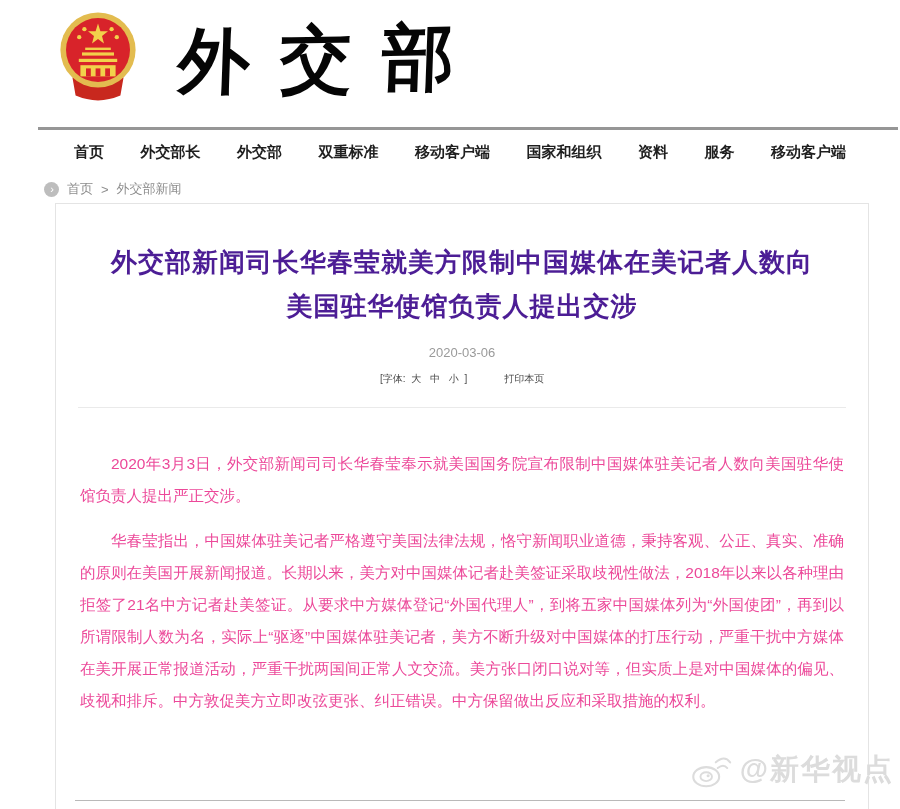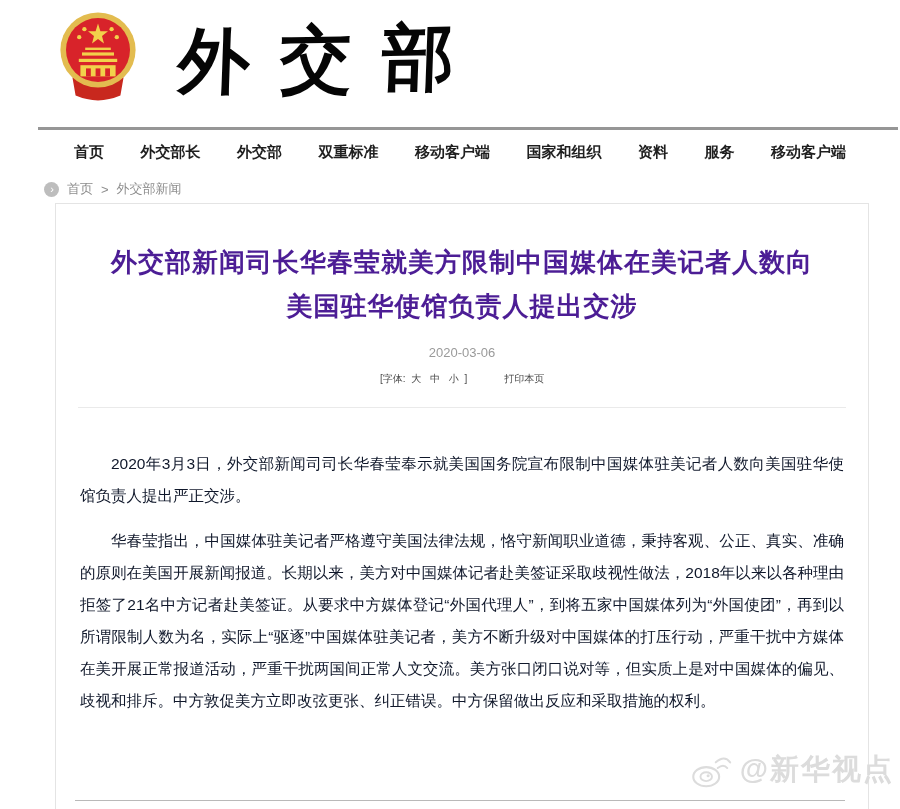--- a/index.html
+++ b/index.html
@@ -49,21 +49,21 @@
   }
   .article-date { text-align:center; color:#9a9a9a; font-size:13px; margin-top:17px; }
   .controls { text-align:center; color:#4a4a4a; font-size:10px; margin-top:12px; }
   .controls .size-link { margin:0 3px; cursor:pointer; }
   .controls .bracket { color:#4a4a4a; }
   .controls .print-link { margin-left:34px; cursor:pointer; }
   .divider { border:none; border-top:1px solid #eaeaea; margin:21px 0 0; }
 
   .article-body { margin-top:40px; padding:0 2px; }
   .article-body p {
-    font-size:15.5px; color:#0f172a; line-height:32px;
+    font-size:15.5px; color:#ec4899; line-height:32px;
     text-indent:2em; text-align:justify; margin:0 0 13px;
   }
 
   
   .bottom-divider {
     position:absolute; left:75px; width:770px; top:800px;
     border:none; border-top:1px solid #b9b9b9; margin:0;
   }
   .watermark {
     position:absolute; right:6px; top:750px;

